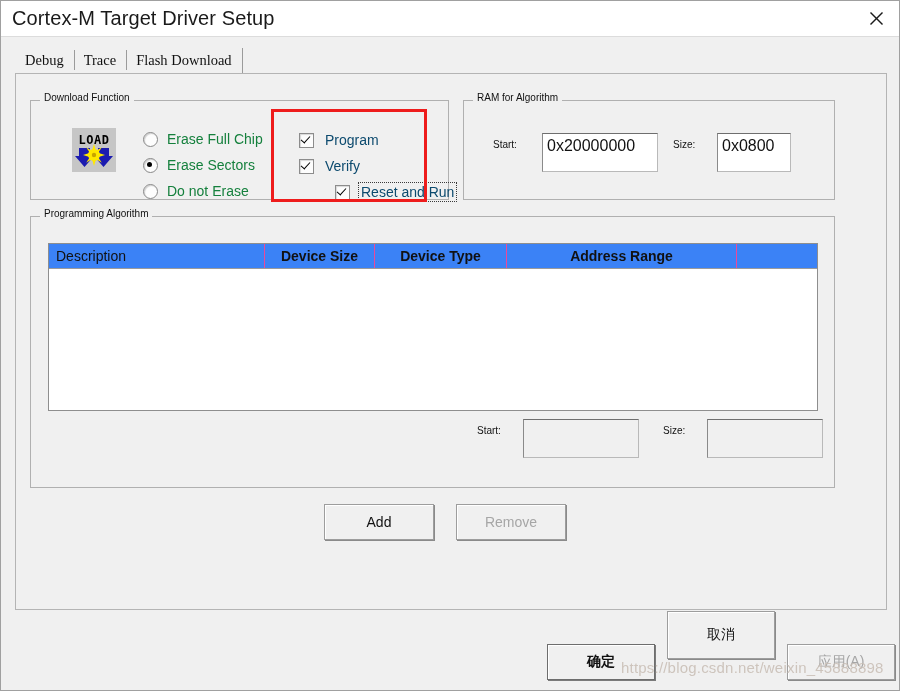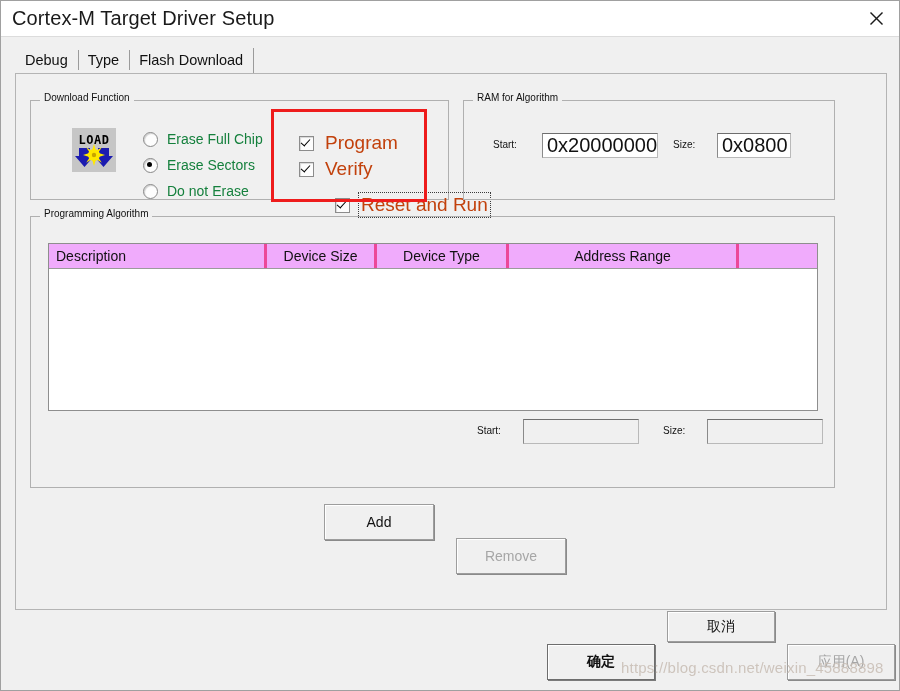--- a/index.html
+++ b/index.html
@@ -57,20 +57,21 @@
   #close-btn svg { display:block; }
 
   
   #tabstrip {
     position: relative;
     height: 27px;
     margin: 9px 0 0 14px;
     display: flex;
     align-items: flex-end;
     flex: 0 0 auto;
+    font-family: Liberation Serif, serif;
   }
   .tab {
     height: 26px;
     line-height: 26px;
     padding: 0 10px;
     font-size: 14.5px;
     color: #111;
     background: #f0f0f0;
     position: relative;
     cursor: default;
@@ -186,22 +187,22 @@
   .check-mark.checked::after {
     content: "";
     position: absolute;
     left: 3px; top: 0px;
     width: 4px; height: 8px;
     border: solid #000;
     border-width: 0 1.6px 1.6px 0;
     transform: rotate(42deg);
   }
   .check-label {
-    font-size: 19px;
-    color: #c2410c;
+    font-size: 14px;
+    color: #0c4a6e;
     padding: 1px 2px;
   }
   .check-label.focused {
     outline: 1px dotted #3a3a3a;
     outline-offset: 0px;
   }
 
   
   #red-highlight {
     position: absolute;
@@ -221,25 +222,25 @@
     white-space: nowrap;
   }
   .textbox {
     position: absolute;
     background: #ffffff;
     border: 1px solid #b9b9b9;
     border-top: 1px solid #6e6e6e;
     border-left: 1px solid #8a8a8a;
     box-sizing: border-box;
     font-family: "Liberation Sans", sans-serif;
-    font-size: 20px;
+    font-size: 16px;
     color: #111;
     padding: 0 0 0 4px;
     line-height: 23px;
-    height: 25px;
+    height: 39px;
     outline: none;
     cursor: text;
   }
   .textbox.disabled {
     background: #f0f0f0;
     color: #8a8a8a;
   }
 
   
   #algo-list {
@@ -258,27 +259,28 @@
     border-bottom: 1px solid #9b9b9b;
     box-sizing: border-box;
   }
   .col-head {
     position: relative;
     line-height: 24px;
     font-size: 14px;
     color: #111;
     padding-left: 7px;
     box-sizing: border-box;
-    background: #f0abfc;
+    background: #3b82f6;
     cursor: default;
     white-space: nowrap;
     overflow: hidden;
   }
   .col-head + .col-head {
-    border-left: 3px solid #ec4899;
+    border-left: 1px solid #ec4899;
+    font-weight: bold;
   }
   .col-head.center { text-align: center; padding-left: 0; }
   #algo-body {
     height: 141px;
     background: #ffffff;
   }
 
   
   .btn {
     position: absolute;
@@ -297,23 +299,23 @@
     user-select: none;
   }
   .btn.disabled { color: #a6a6a6; }
   .btn.default {
     border: 1px solid #6d6d6d;
     box-shadow: 1px 1px 0 0 #7a7a7a, inset 1px 1px 0 0 #ffffff;
     font-weight: bold;
   }
 
   #btn-add    { left: 308px; top: 430px; width: 110px; height: 36px; }
-  #btn-remove { left: 440px; top: 430px; width: 110px; height: 36px; margin-top: 34px; }
+  #btn-remove { left: 440px; top: 430px; width: 110px; height: 36px; }
   #btn-ok     { left: 546px; top: 643px; width: 108px; height: 36px; }
-  #btn-cancel { left: 666px; top: 610px; width: 108px; height: 31px; }
+  #btn-cancel { left: 666px; top: 610px; width: 108px; height: 48px; }
   #btn-apply  { left: 786px; top: 643px; width: 108px; height: 36px; }
 
   
   #watermark {
     position: absolute;
     left: 620px; top: 658px;
     font-size: 15px;
     color: #c8bdb4;
     opacity: 0.85;
     white-space: nowrap;
@@ -333,21 +335,21 @@
     <div id="close-btn">
       <svg width="15" height="15" viewBox="0 0 15 15" aria-hidden="true">
         <line x1="1.5" y1="1.5" x2="13.5" y2="13.5" stroke="#1a1a1a" stroke-width="1.4"></line>
         <line x1="13.5" y1="1.5" x2="1.5" y2="13.5" stroke="#1a1a1a" stroke-width="1.4"></line>
       </svg>
     </div>
   </div>
 
   <div id="tabstrip">
     <div class="tab">Debug</div>
-    <div class="tab">Type</div>
+    <div class="tab">Trace</div>
     <div class="tab active">Flash Download</div>
   </div>
 
   <div id="tabpage">
 
     <div class="groupbox" id="grp-download">
       <span class="group-title">Download Function</span>
 
       <div id="load-icon">
         <svg width="44" height="44" viewBox="0 0 44 44" aria-hidden="true">
@@ -387,21 +389,21 @@
       </div>
 
       <div class="check-row" style="left:268px; top:30px;">
         <span class="check-mark checked"></span>
         <span class="check-label">Program</span>
       </div>
       <div class="check-row" style="left:268px; top:56px;">
         <span class="check-mark checked"></span>
         <span class="check-label">Verify</span>
       </div>
-      <div class="check-row" style="left:268px; top:92px;padding-left:36px;">
+      <div class="check-row" style="left:268px; top:82px;padding-left:36px;">
         <span class="check-mark checked"></span>
         <span class="check-label focused">Reset and Run</span>
       </div>
     </div>
 
     <div class="groupbox" id="grp-ram">
       <span class="group-title">RAM for Algorithm</span>
 
       <span class="field-label" style="left:29px; top:38px;">Start:</span>
       <div class="textbox" style="left:78px; top:32px; width:116px;">0x20000000</div>

